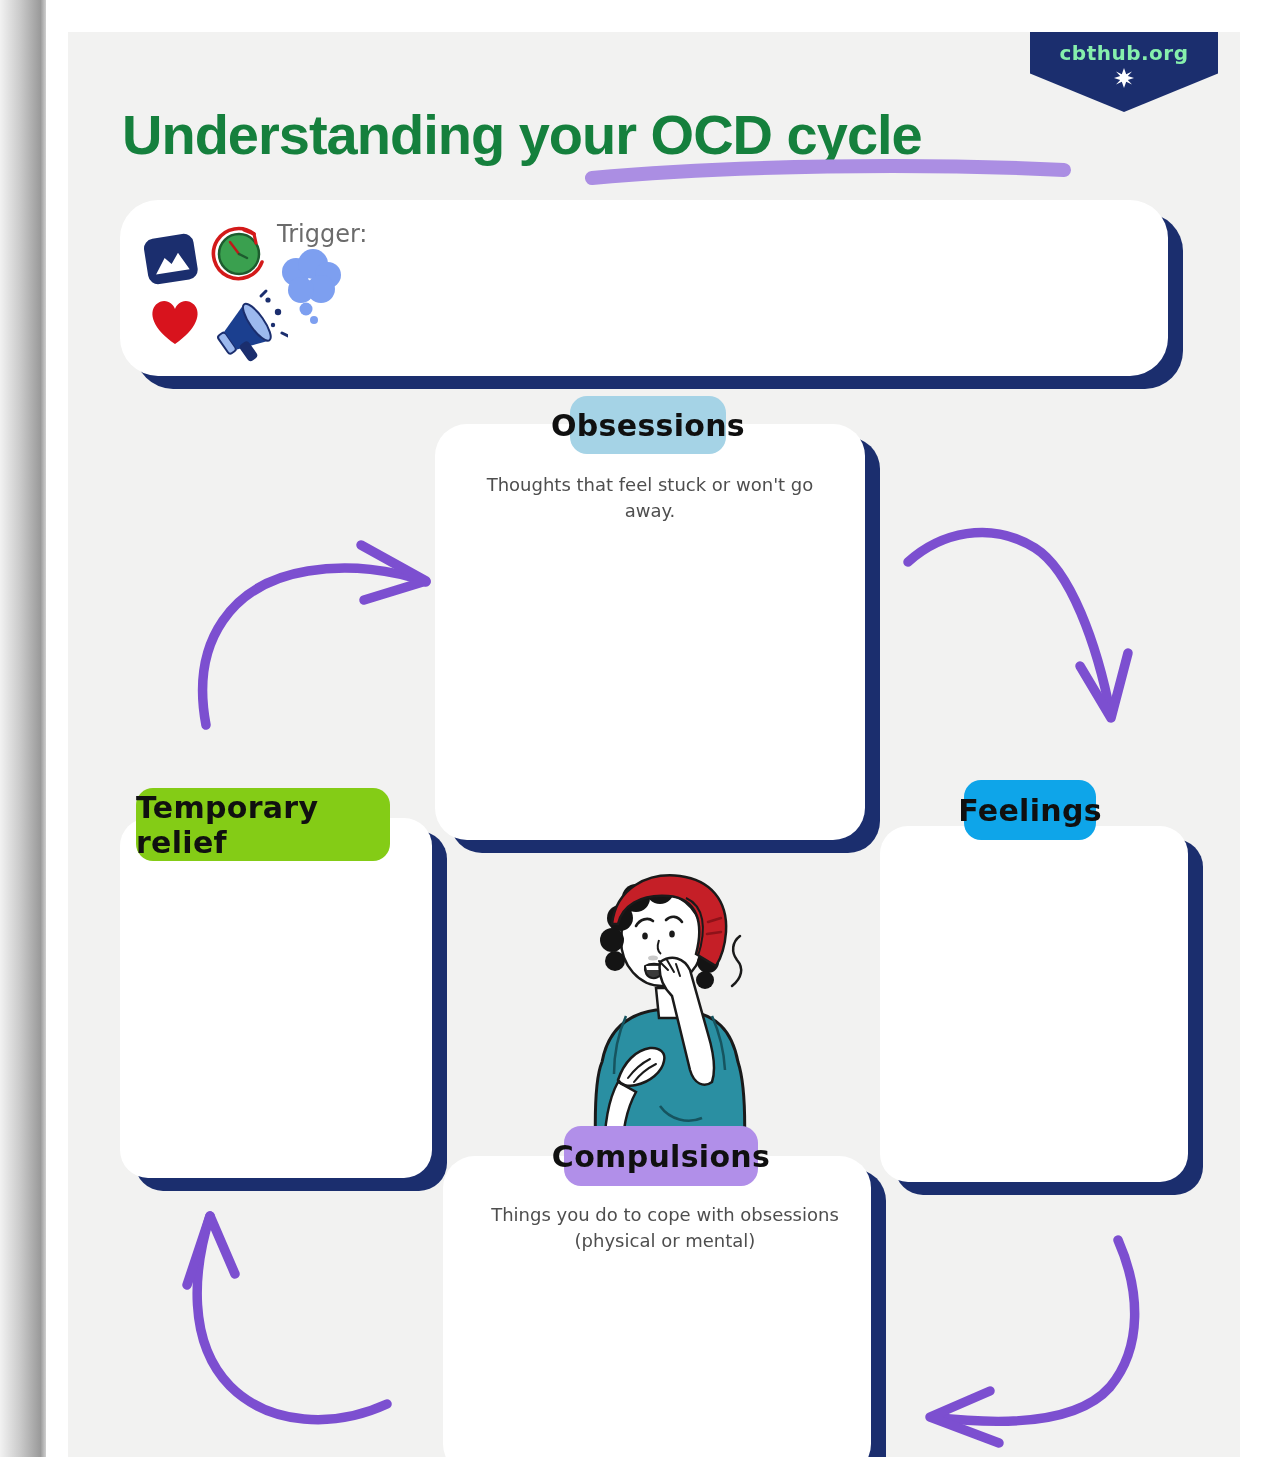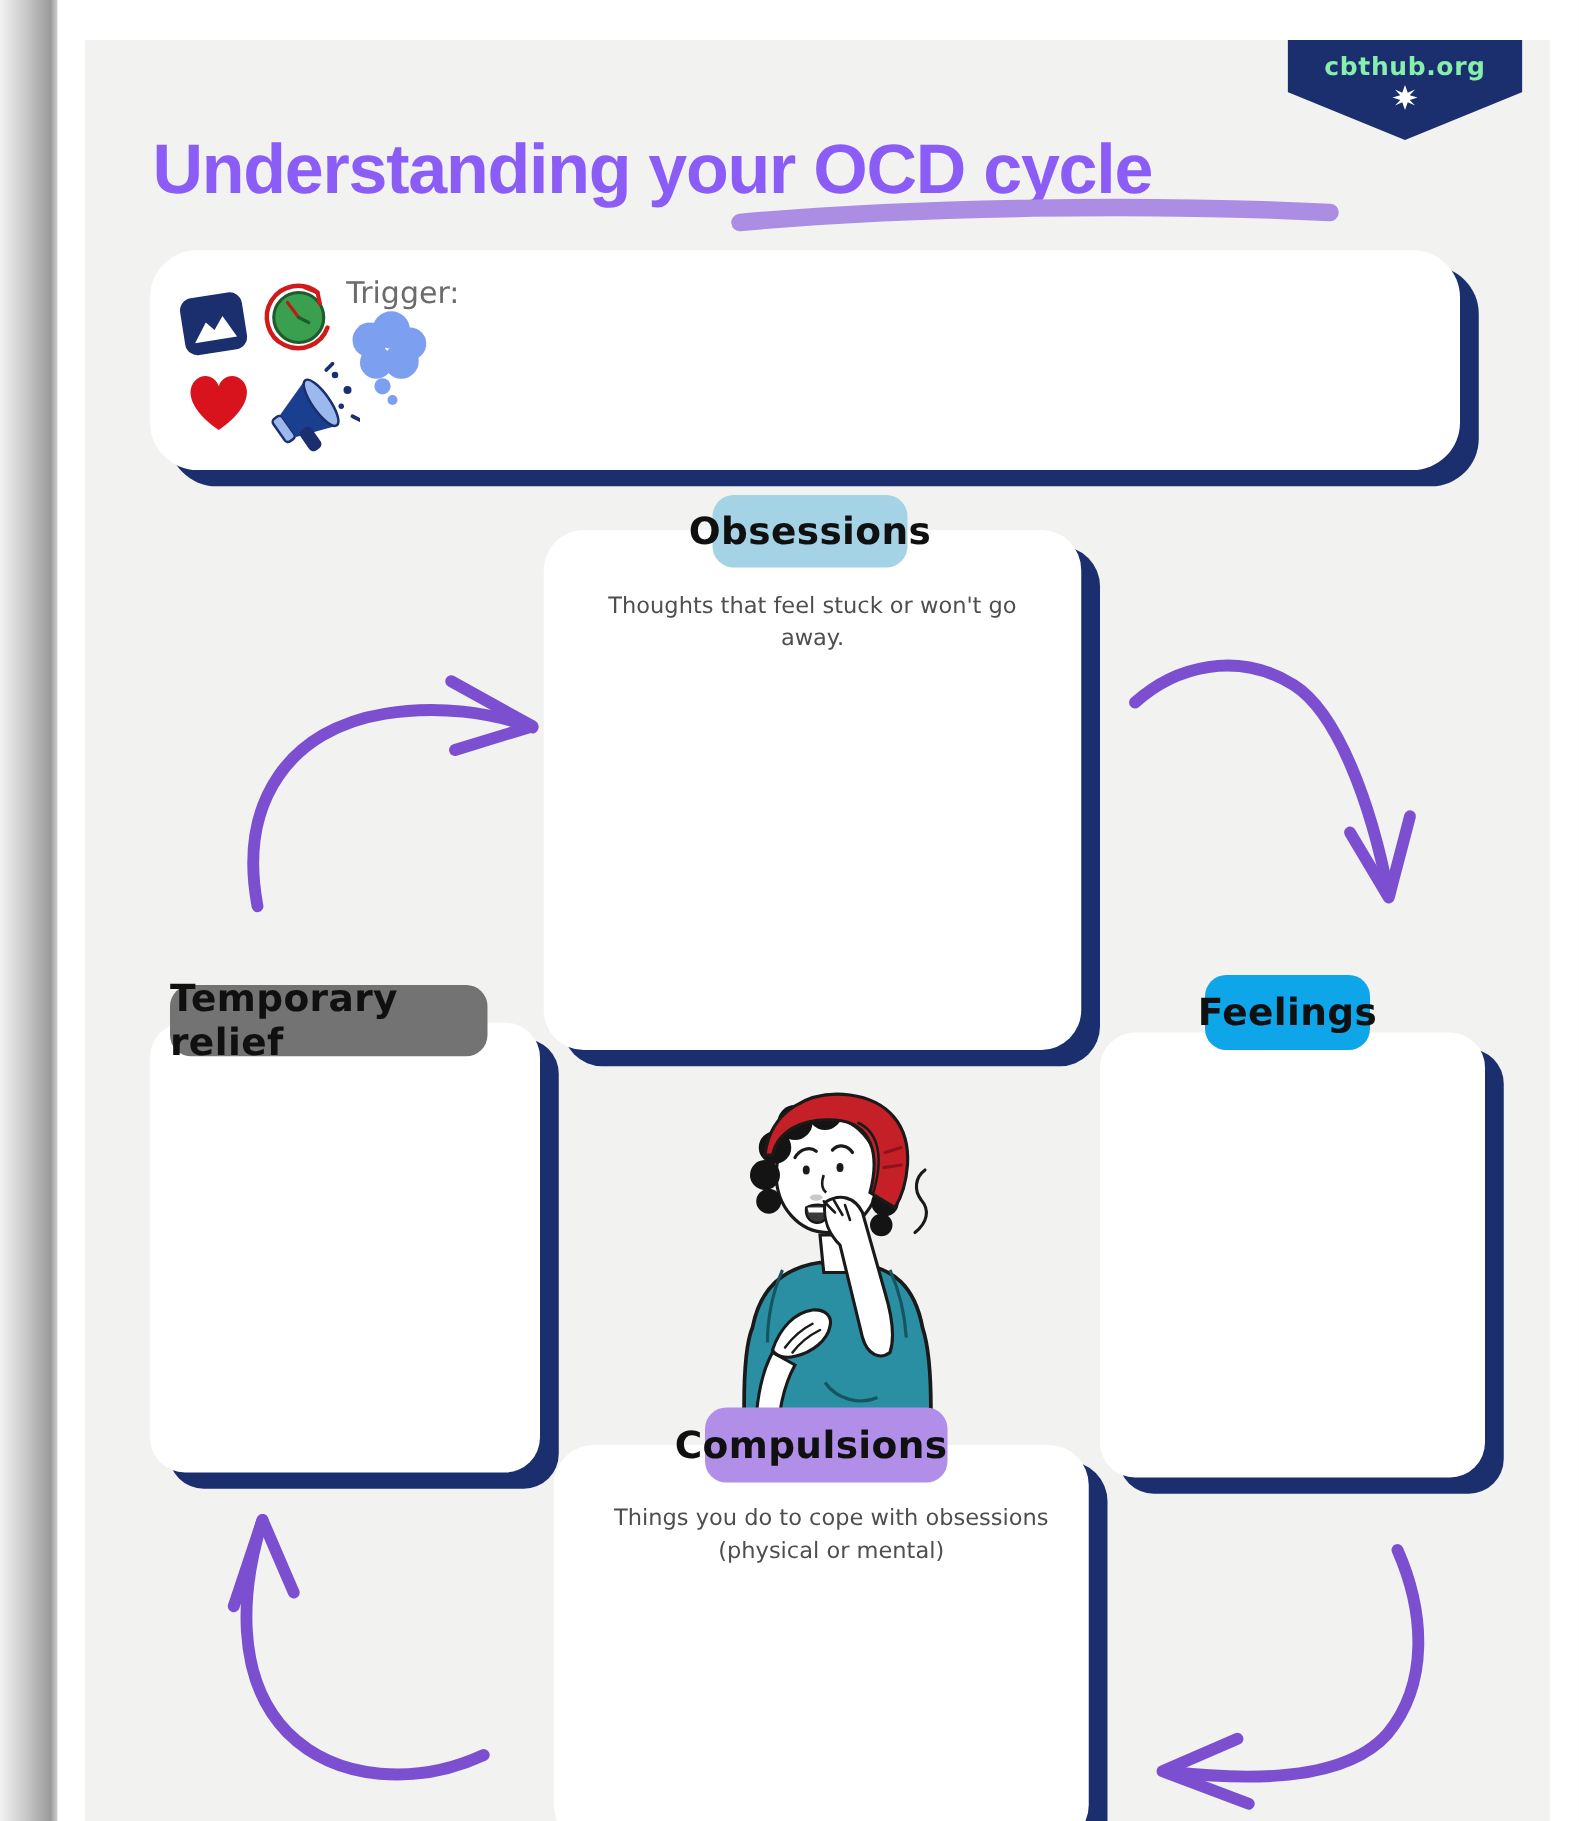--- a/index.html
+++ b/index.html
@@ -25,21 +25,21 @@
     background:#1b2e6e;color:#86efac;
     clip-path:polygon(0 0,100% 0,100% 52%,50% 100%,0 52%);
     display:flex;flex-direction:column;align-items:center;
     padding-top:9px;box-sizing:border-box;
   }
   .badge-label{font-size:20px;font-weight:bold;letter-spacing:.5px;font-family:"DejaVu Sans",sans-serif;}
   .badge-star{margin-top:2px;}
   
   .title{
     left:122px;top:102px;width:1050px;
-    font-size:56px;font-weight:bold;color:#8b5cf6;letter-spacing:-1px;
+    font-size:56px;font-weight:bold;color:#15803d;letter-spacing:-1px;
   }
   .title-underline{left:582px;top:156px;}
   
   .wbox{
     background:#ffffff;border-radius:32px;
     box-shadow:15px 13px 0 #1b2e6e;
   }
   .trigger-box{left:120px;top:200px;width:1048px;height:176px;border-radius:38px;}
   .trigger-label{
     left:277px;top:220px;font-size:24px;color:#6b6b6b;
@@ -52,32 +52,32 @@
   .compulsions-box{left:443px;top:1156px;width:428px;height:320px;}
   
   .lbadge{
     display:flex;align-items:center;justify-content:center;
     border-radius:17px;color:#101010;font-weight:bold;
     font-size:30px;font-family:"DejaVu Sans",sans-serif;letter-spacing:.3px;
     z-index:6;
   }
   .obsessions-badge{left:570px;top:396px;width:156px;height:58px;background:#a5d3e6;}
   .feelings-badge{left:964px;top:780px;width:132px;height:60px;background:#0ea5e9;}
-  .relief-badge{left:136px;top:788px;width:254px;height:57px;background:#737373;}
+  .relief-badge{left:136px;top:788px;width:254px;height:73px;background:#84cc16;}
   .compulsions-badge{left:564px;top:1126px;width:194px;height:60px;background:#b18fe9;}
   
   .desc{
     text-align:center;color:#4e4e4e;font-size:18px;line-height:1.45;
     font-family:"DejaVu Sans",sans-serif;z-index:5;
   }
   .obsessions-desc{left:475px;top:472px;width:350px;}
   .compulsions-desc{left:470px;top:1202px;width:390px;}
   .z5{z-index:5;}
   .z6{z-index:6;}
-  .z7{z-index:7;justify-content:flex-end;}
+  .z7{z-index:7;}
   svg{display:block;}
 </style>
 </head>
 <body>
 
 <div class="abs sheet"></div>
 <div class="abs edge-shadow"></div>
 
 <div class="abs badge">
   <span class="badge-label">cbthub.org</span>

